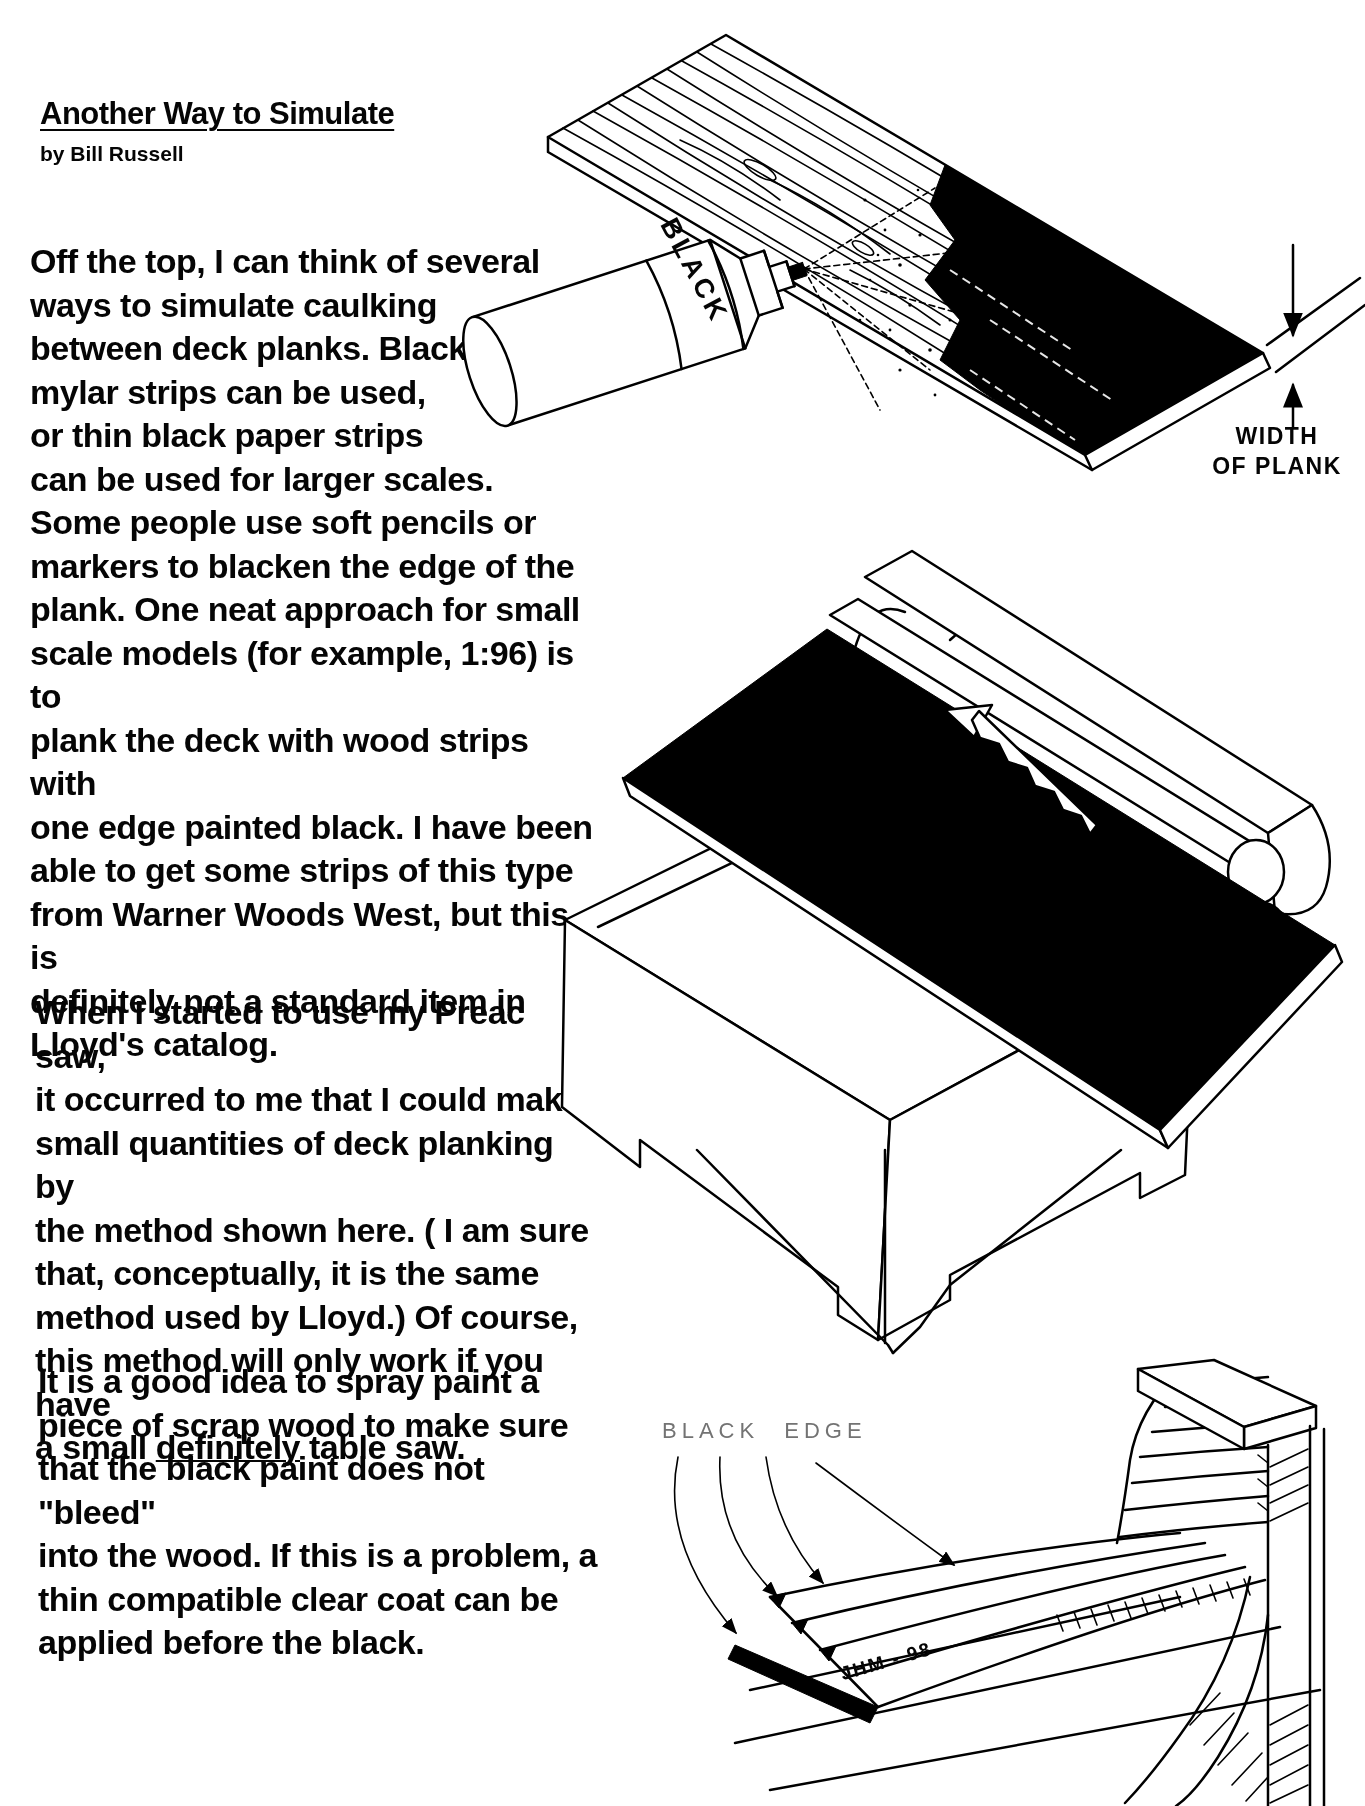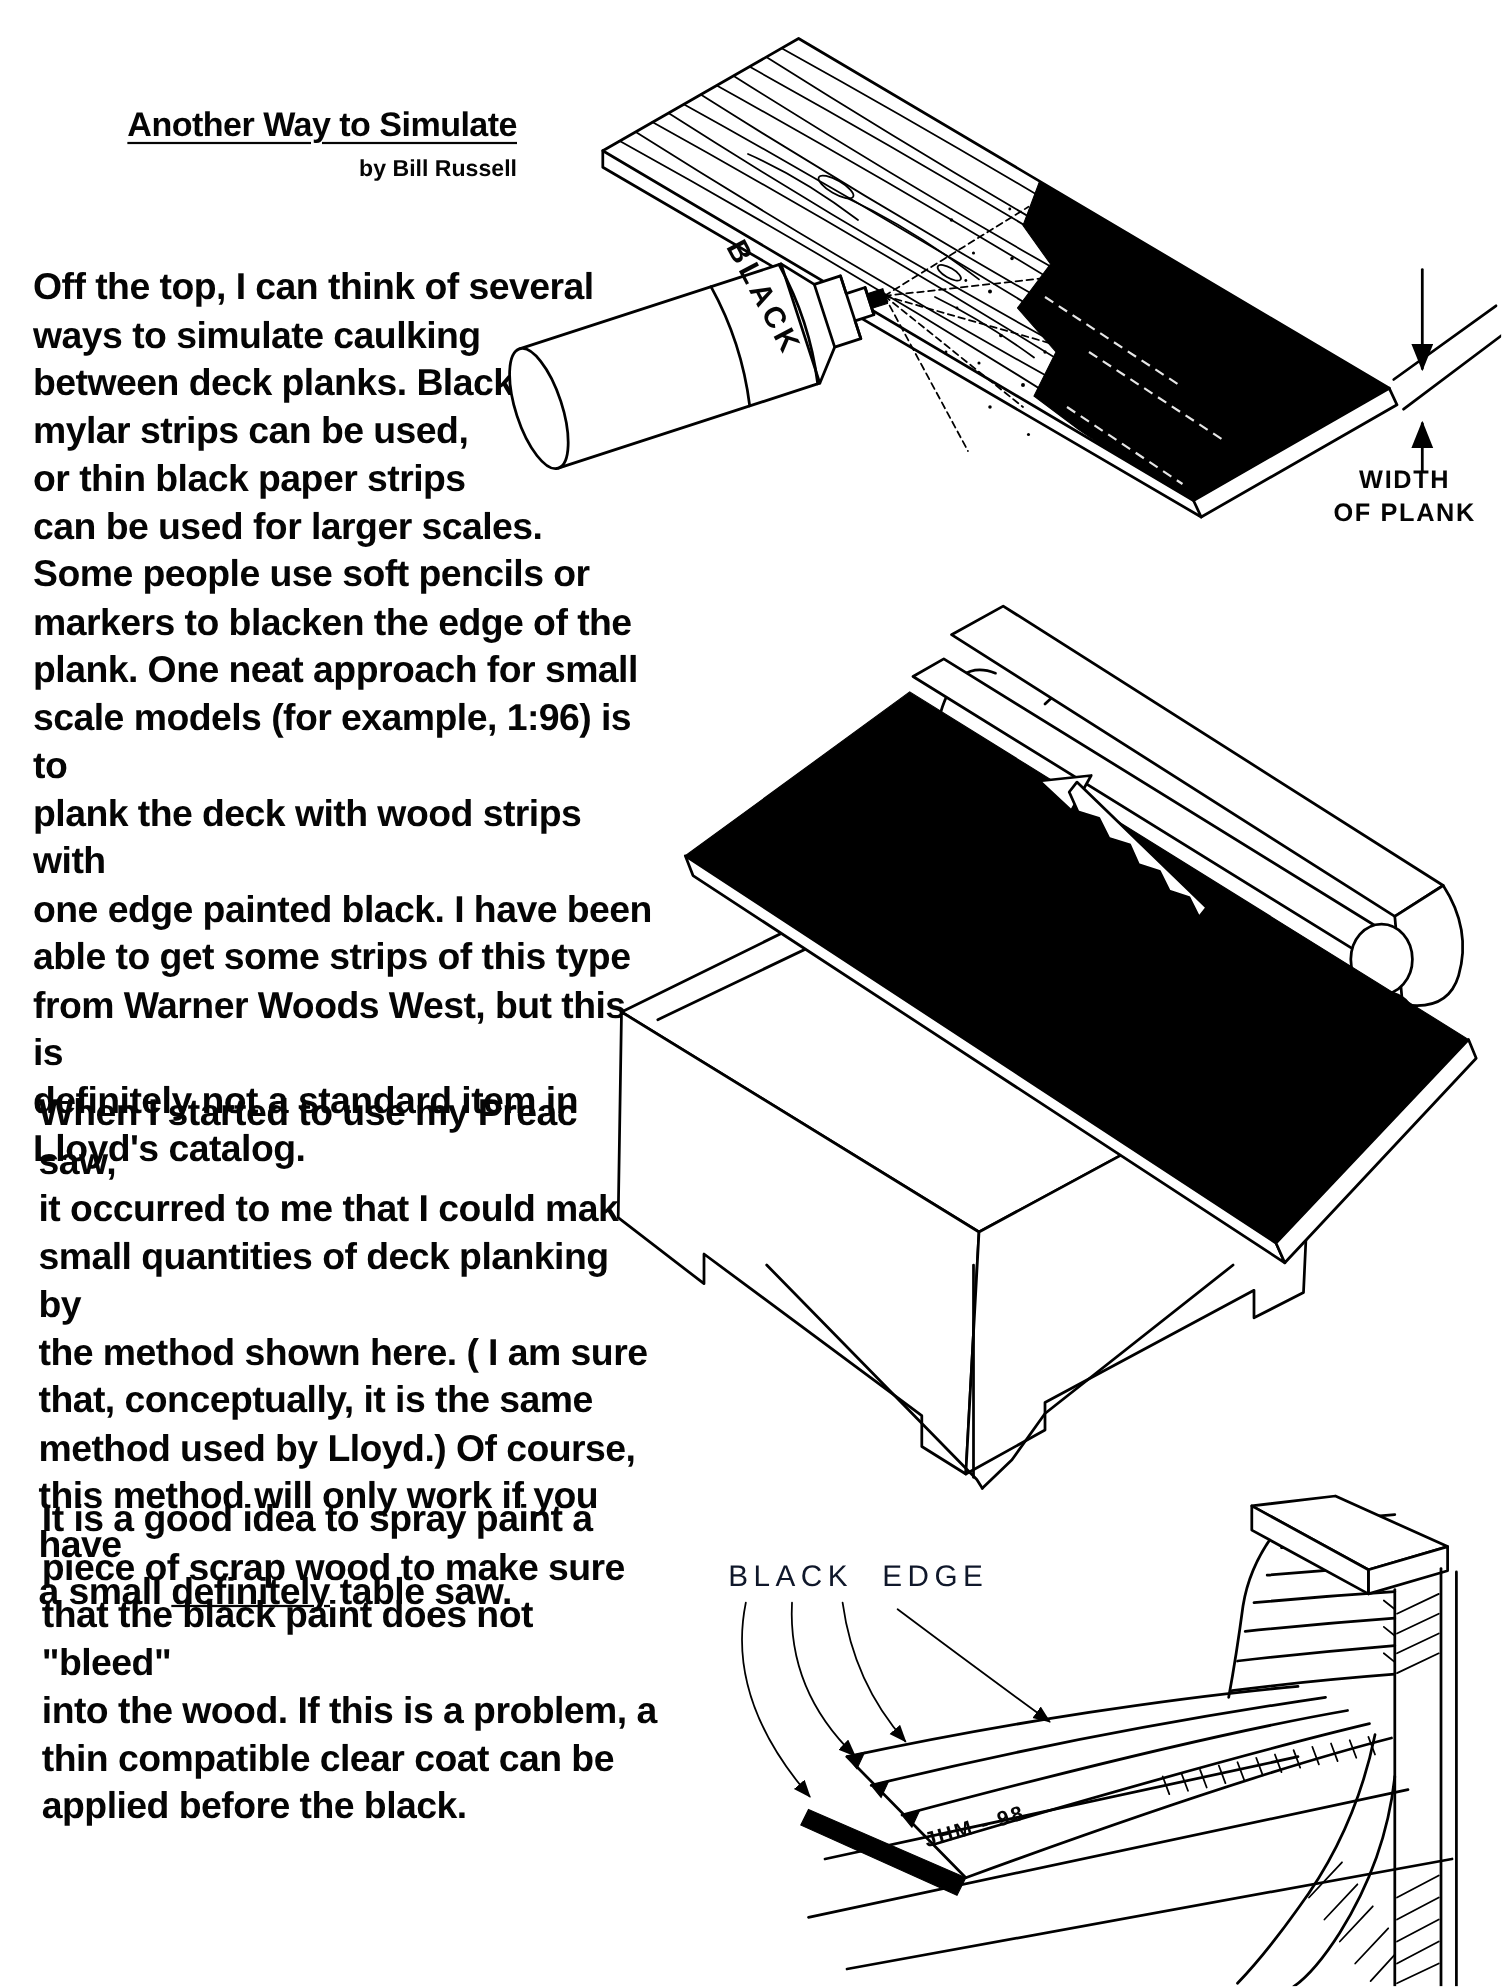--- a/index.html
+++ b/index.html
@@ -1,34 +1,34 @@
 <!DOCTYPE html>
 <html><head>
 <meta charset="utf-8">
 <style>
   html,body{margin:0;padding:0;background:#fff;}
   .page{position:relative;width:1365px;height:1806px;background:#ffffff;overflow:hidden;
         font-family:"Liberation Sans",sans-serif;color:#050505;}
-  .title-block{position:absolute;left:40px;top:96px;width:430px;text-align:right;}
+  .title-block{position:absolute;left:40px;top:96px;width:430px;text-align:left;}
   .title-line{font-size:31px;font-weight:bold;letter-spacing:-0.5px;
               text-decoration:underline;text-decoration-thickness:2px;text-underline-offset:5px;}
   .title-line2{margin-top:14px;}
   .byline{margin-top:10px;font-size:21px;font-weight:600;}
   .para{position:absolute;width:565px;font-size:34px;font-weight:bold;letter-spacing:-0.5px;
         line-height:43.5px;white-space:pre-line;}
   .para-1{left:30px;top:240px;}
   .para-2{left:35px;top:991px;}
   .para-3{left:38px;top:1360px;}
   .u-word{text-decoration:underline;text-decoration-thickness:2px;}
   .illus{position:absolute;}
   .annot{position:absolute;font-weight:bold;}
   .width-label{left:1186px;top:421px;width:182px;text-align:center;font-size:23px;
                letter-spacing:1.5px;line-height:30px;}
-  .black-edge-label{left:662px;top:1418px;font-size:27px;font-weight:normal;letter-spacing:5px;
-                    word-spacing:14px;color:#0f172a;}
+  .black-edge-label{left:662px;top:1418px;font-size:22px;font-weight:normal;letter-spacing:5px;
+                    word-spacing:14px;color:#737373;}
   .can-label{left:681px;top:213px;font-size:27px;letter-spacing:4px;transform:rotate(62deg);
              transform-origin:0 0;}
   .signature{left:838px;top:1664px;font-size:19px;letter-spacing:2px;transform:rotate(-16deg);
              transform-origin:0 0;}
   svg{display:block;}
   .ink{stroke:#000;fill:none;stroke-width:2.5;stroke-linecap:round;stroke-linejoin:round;}
   .ink-thin{stroke:#000;fill:none;stroke-width:1.6;stroke-linecap:round;}
   .wh{fill:#fff;stroke:#000;stroke-width:2.5;stroke-linejoin:round;}
   .bk{fill:#000;stroke:#000;stroke-width:1;}
 </style>

